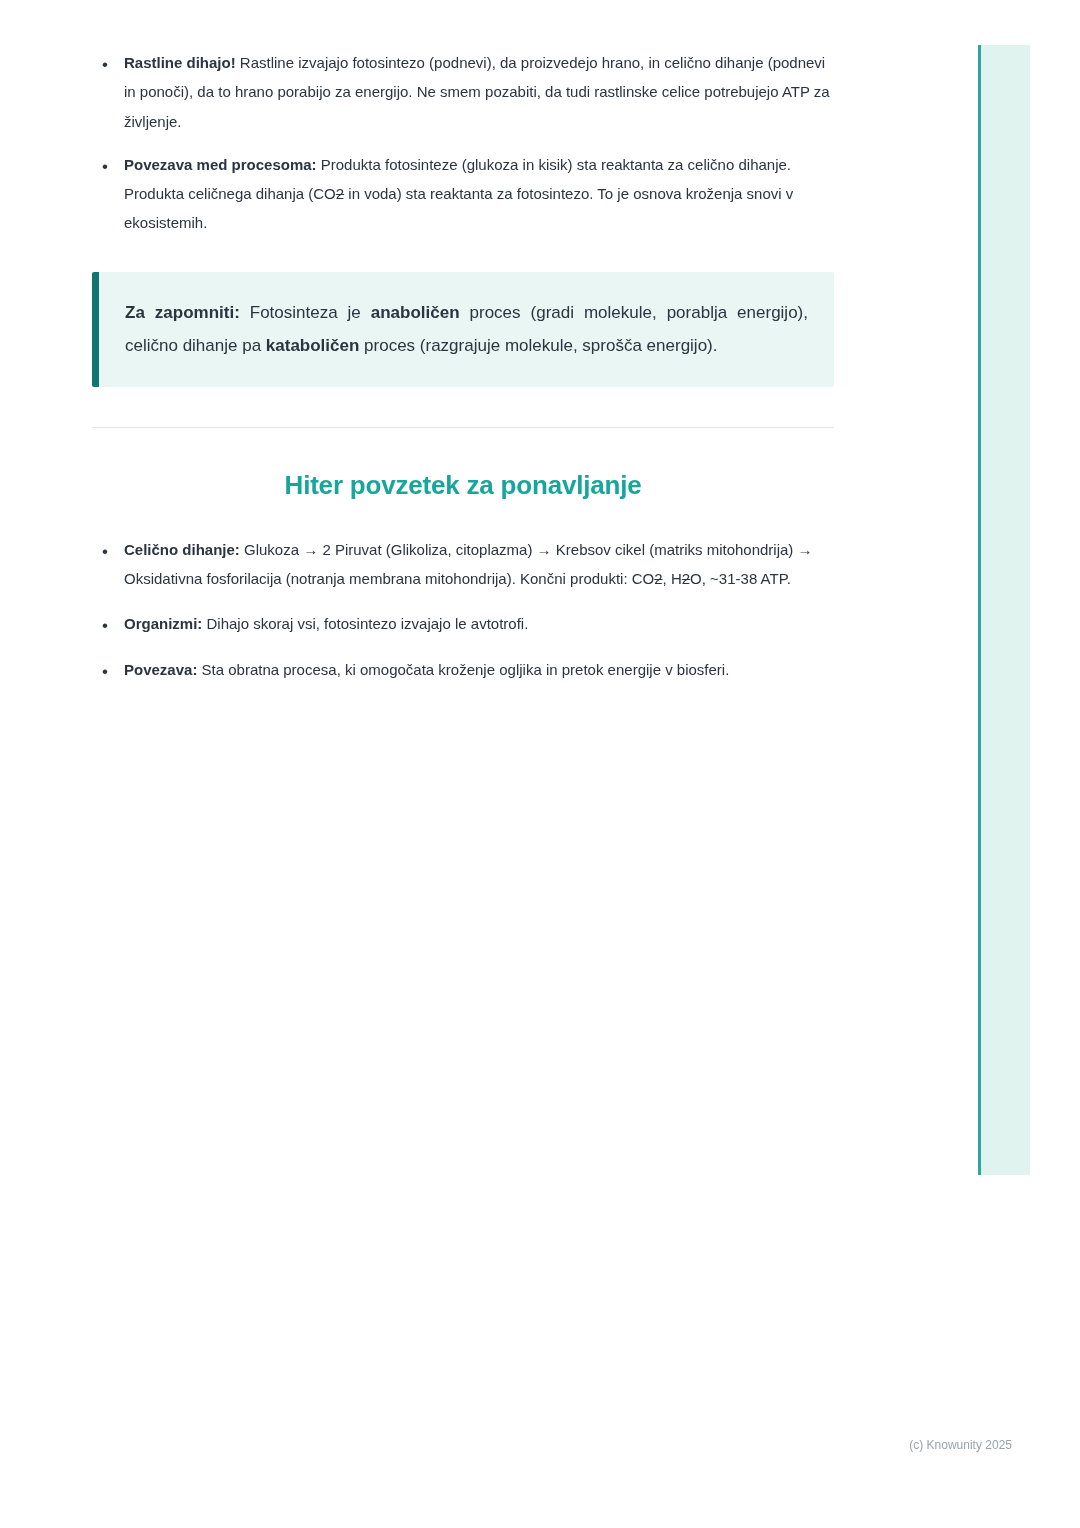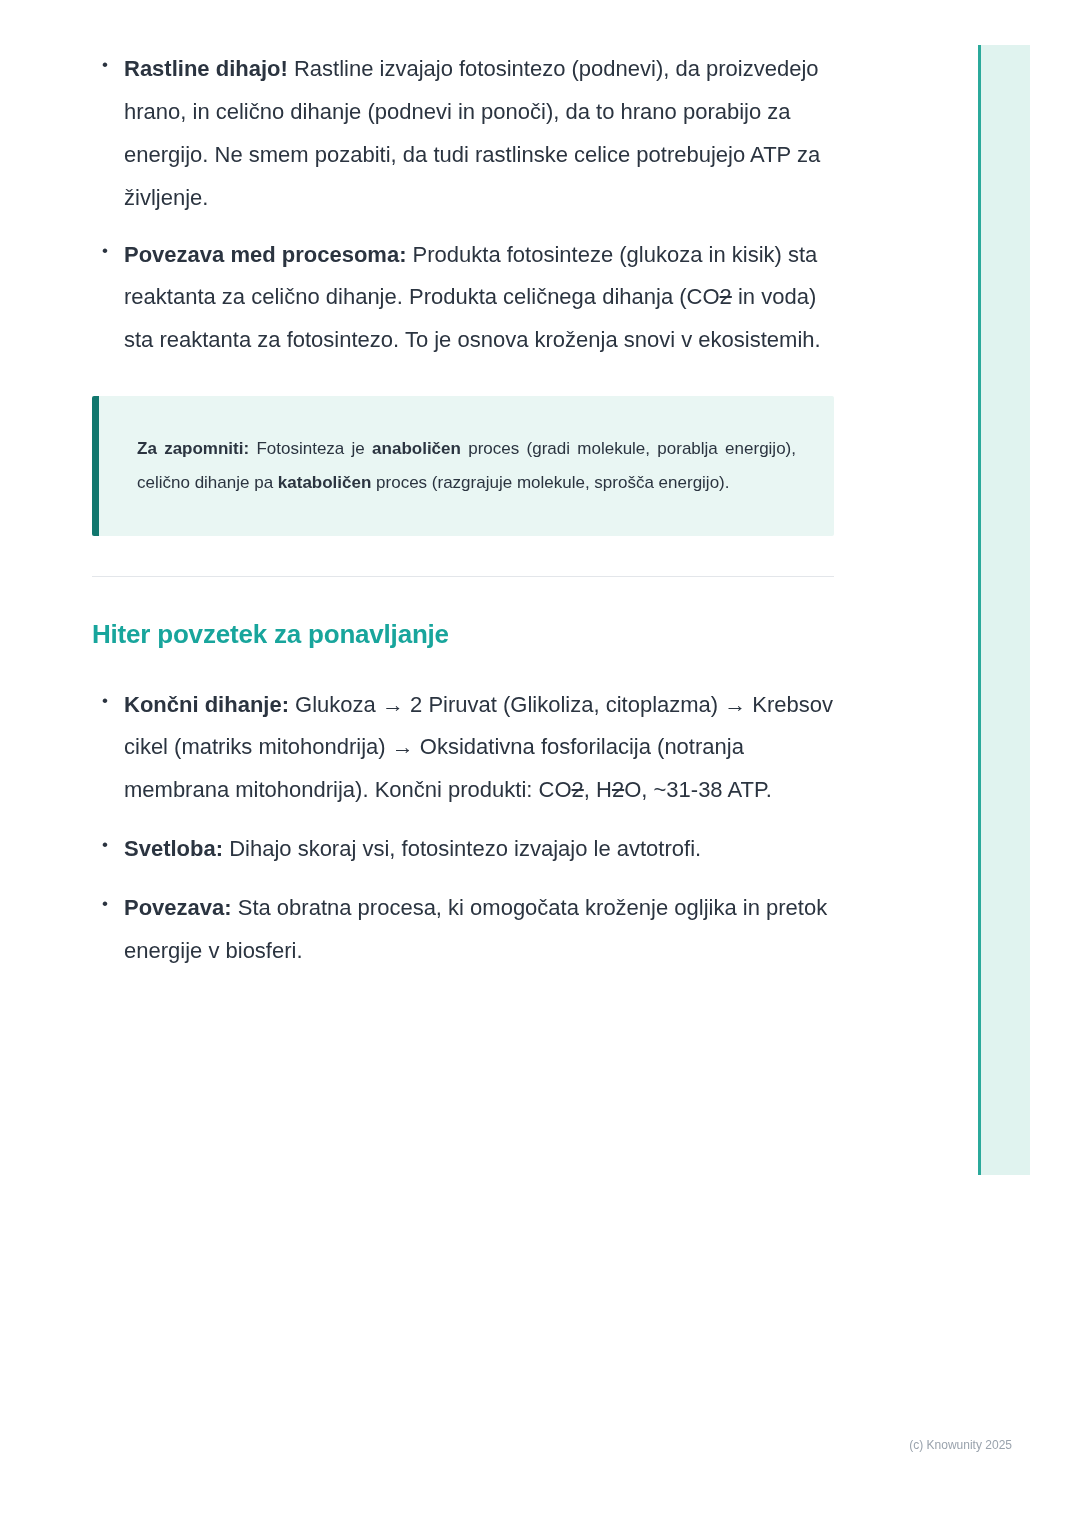--- a/index.html
+++ b/index.html
@@ -39,21 +39,21 @@
   }
   ul.bullets{
     list-style:none;
     margin:0;
     padding:0;
   }
   ul.bullets li{
     position:relative;
     padding-left:32px;
     margin:0 0 14px 0;
-    font-size:22px;
+    font-size:15px;
     line-height:1.95;
   }
   ul.bullets.summary li{
     margin-bottom:16px;
   }
   ul.bullets li::before{
     content:"\2022";
     position:absolute;
     left:10px;
     top:0;
@@ -64,36 +64,37 @@
   .rich .b{font-weight:700;}
   .rich .st{text-decoration:line-through;}
   .callout{
     margin-top:34px;
     background:var(--callout-bg);
     border-left:7px solid var(--callout-border);
     padding:24px 26px;
     border-radius:2px;
   }
   .callout p{
-    margin:12px;
+    margin:0;
     font-size:17px;
     line-height:1.98;
     text-align:justify;
   }
   .divider{
     border:none;
     border-top:1px solid var(--divider);
     margin:40px 0 0 0;
   }
   .heading{
     margin:42px 0 34px 0;
     font-size:26px;
     font-weight:700;
     color:var(--accent);
     letter-spacing:-0.2px;
+    text-align:center;
   }
   .footer{
     position:absolute;
     top:1438px;
     right:68px;
     font-size:12px;
     color:var(--muted);
   }
 </style>
 </head>
@@ -112,22 +113,22 @@
 
     <aside class="callout">
       <p class="rich"><span class="b">Za zapomniti:</span><span> Fotosinteza je </span><span class="b">anaboličen</span><span> proces (gradi molekule, porablja energijo), celično dihanje pa </span><span class="b">kataboličen</span><span> proces (razgrajuje molekule, sprošča energijo).</span></p>
     </aside>
 
     <hr class="divider">
 
     <h2 class="heading">Hiter povzetek za ponavljanje</h2>
 
     <ul class="bullets summary">
-      <li><span class="rich"><span class="b">Končni dihanje:</span><span> Glukoza → 2 Piruvat (Glikoliza, citoplazma) → Krebsov cikel (matriks mitohondrija) → Oksidativna fosforilacija (notranja membrana mitohondrija). Končni produkti: CO</span><span class="st">2</span><span>, H</span><span class="st">2</span><span>O, ~31-38 ATP.</span></span></li>
-      <li><span class="rich"><span class="b">Svetloba:</span><span> Dihajo skoraj vsi, fotosintezo izvajajo le avtotrofi.</span></span></li>
+      <li><span class="rich"><span class="b">Celično dihanje:</span><span> Glukoza → 2 Piruvat (Glikoliza, citoplazma) → Krebsov cikel (matriks mitohondrija) → Oksidativna fosforilacija (notranja membrana mitohondrija). Končni produkti: CO</span><span class="st">2</span><span>, H</span><span class="st">2</span><span>O, ~31-38 ATP.</span></span></li>
+      <li><span class="rich"><span class="b">Organizmi:</span><span> Dihajo skoraj vsi, fotosintezo izvajajo le avtotrofi.</span></span></li>
       <li><span class="rich"><span class="b">Povezava:</span><span> Sta obratna procesa, ki omogočata kroženje ogljika in pretok energije v biosferi.</span></span></li>
     </ul>
 
   </main>
 
   <div class="footer">(c) Knowunity 2025</div>
 
 </div>
 
 </body></html>

